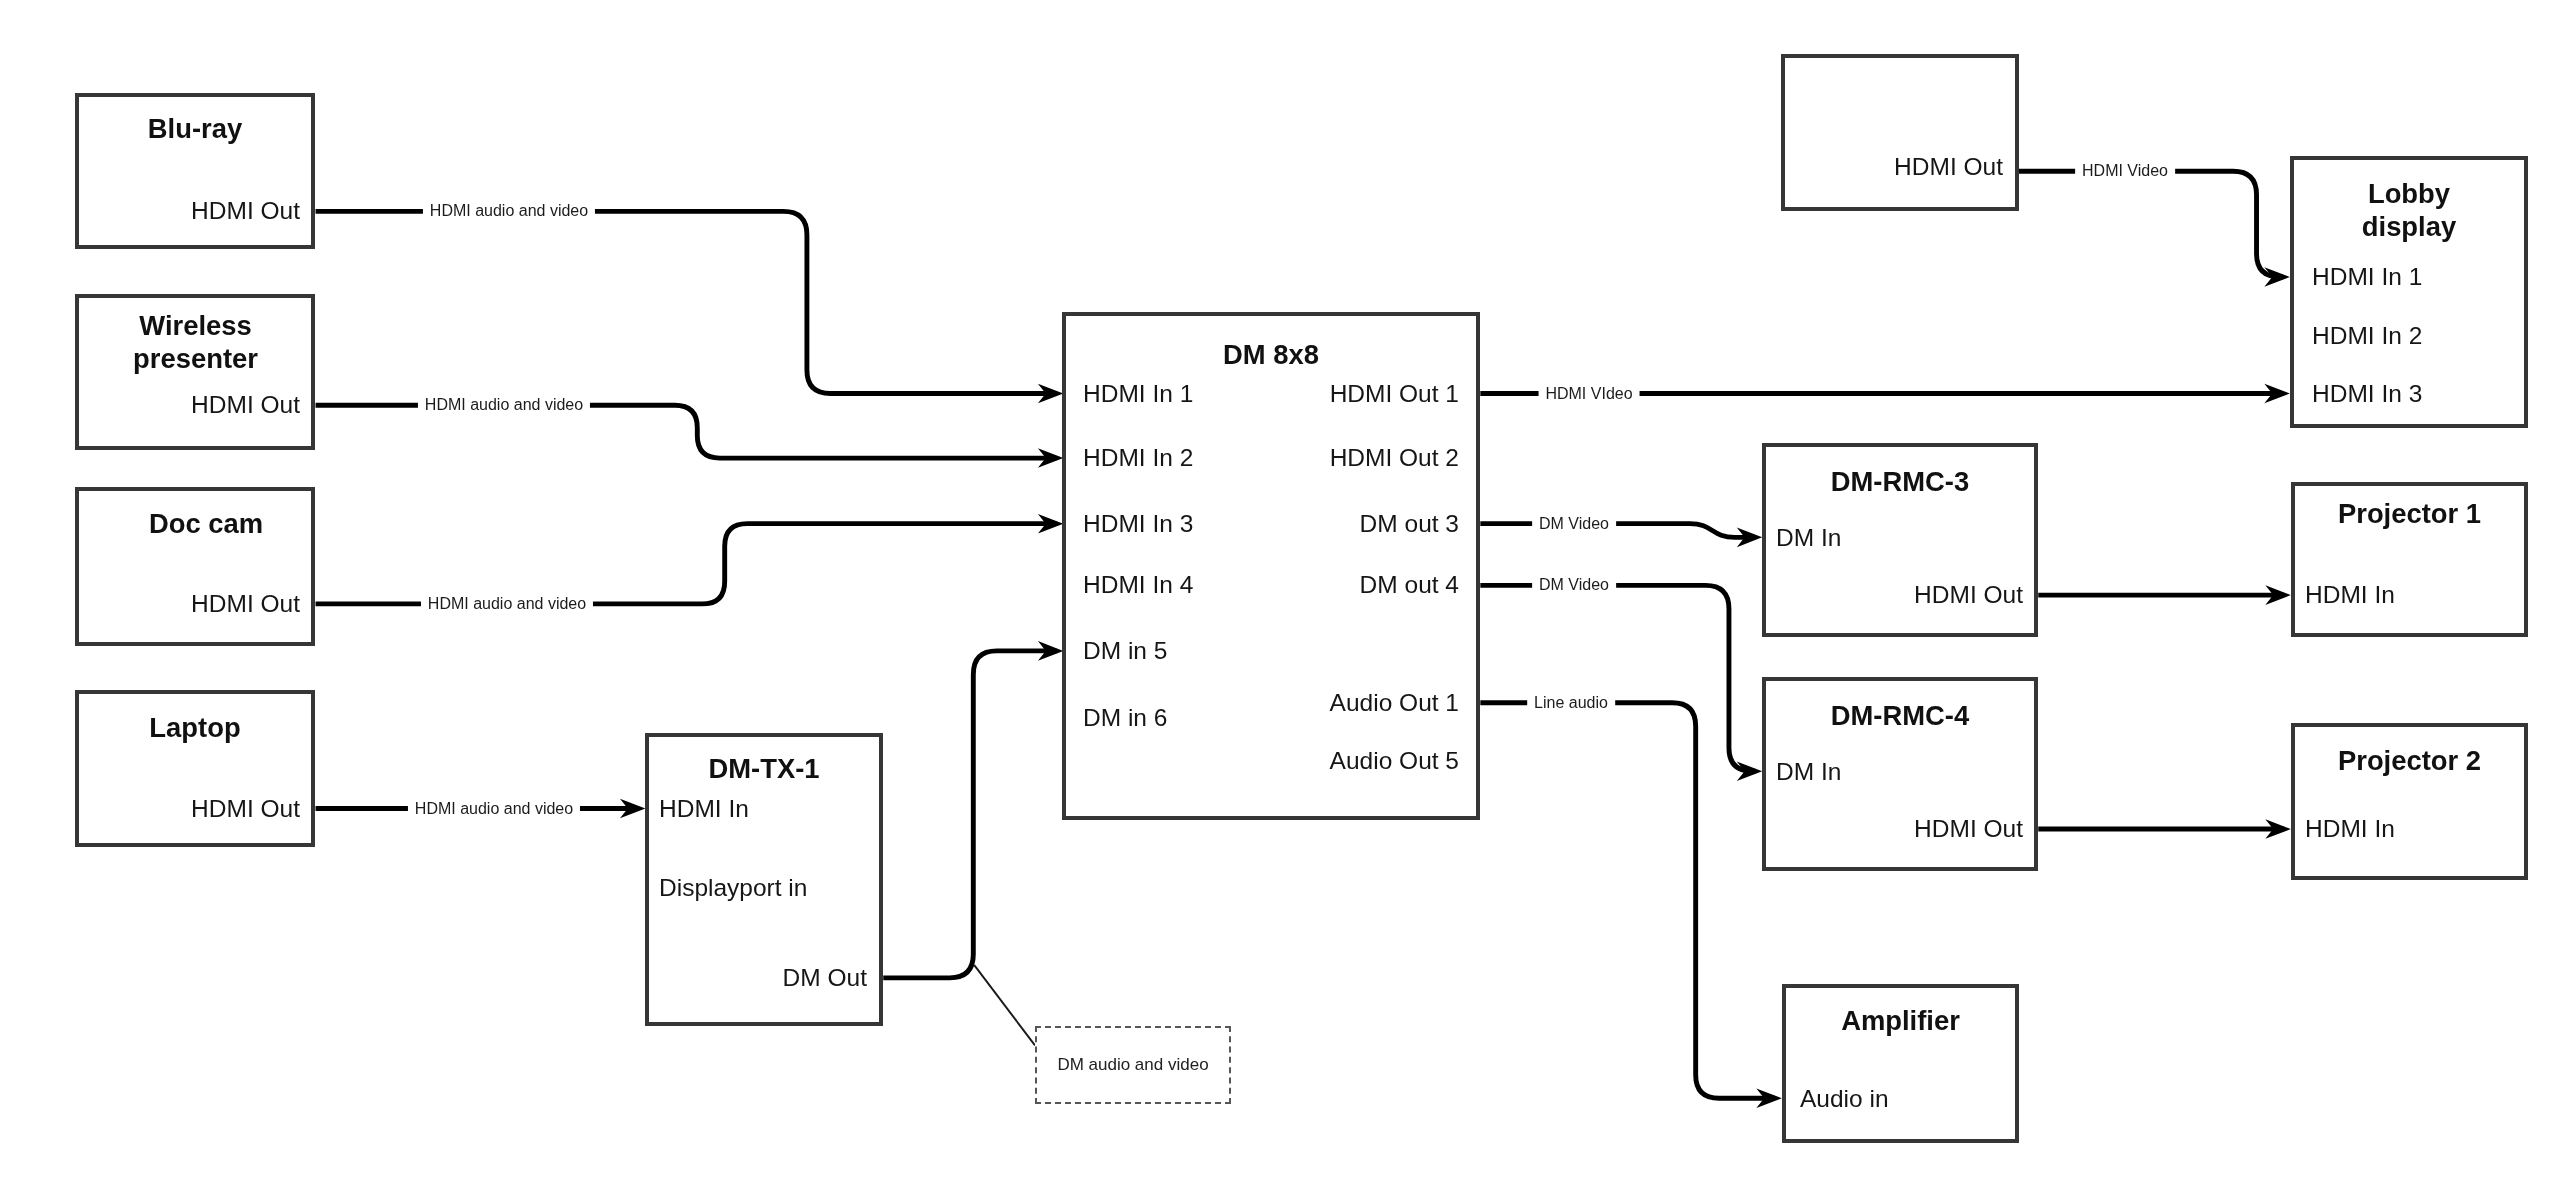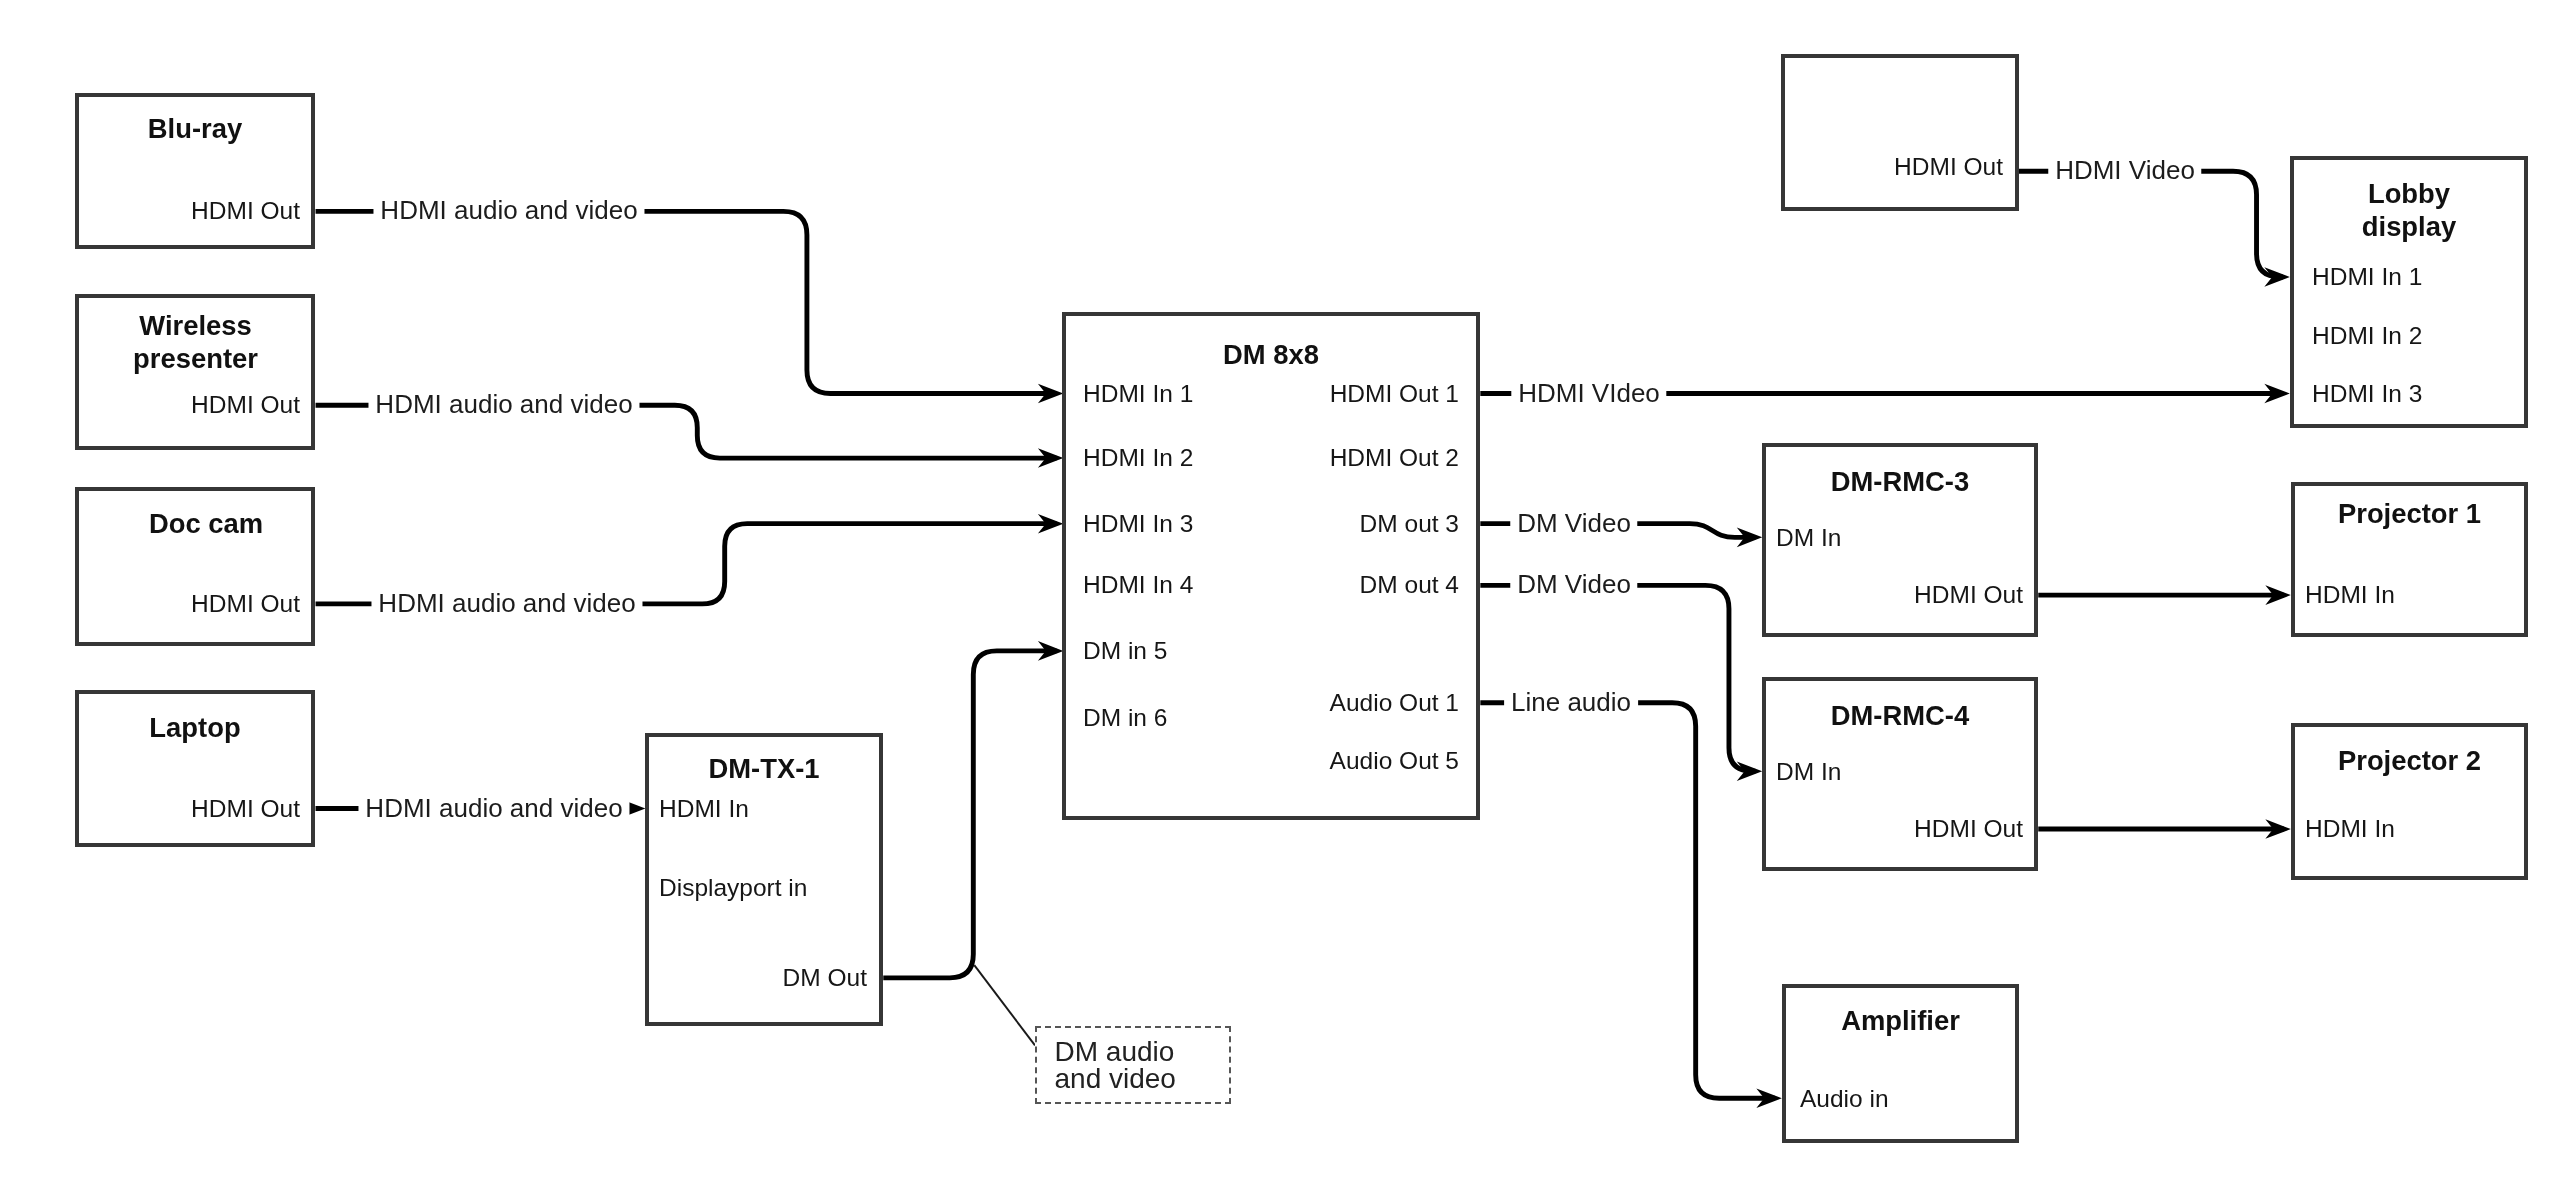--- a/index.html
+++ b/index.html
@@ -21,40 +21,40 @@
   }
   .callout{
     position:absolute;
     border:2px dashed #555;
     background:#ffffff;
     box-sizing:border-box;
     z-index:2;
     display:flex;align-items:center;justify-content:center;
   }
   .callout .callout-text{
-    width:157px;
-    font-size:28px;line-height:27.4px;color:#222;
+    width:157px;text-align:center;
+    font-size:17px;line-height:27.4px;color:#222;
   }
   .title{
     position:absolute;z-index:3;
     font-size:27.4px;font-weight:bold;line-height:33px;
     text-align:center;color:#111;
   }
   .port{
     position:absolute;z-index:3;
     font-size:24.5px;line-height:24.5px;white-space:nowrap;color:#161616;
     transform:translateY(-50%);
   }
   .port.r{text-align:right;}
   .wire-label{
     position:absolute;z-index:4;
     transform:translate(-50%,-50%);
     background:#ffffff;
     padding:2px 6.9px;
-    font-size:26px;line-height:25.5px;white-space:nowrap;color:#1c1c1c;
+    font-size:16px;line-height:25.5px;white-space:nowrap;color:#1c1c1c;
   }
   .wire{stroke:#000;stroke-width:5;fill:none;}
   .leader{stroke:#1a1a1a;stroke-width:2;fill:none;}
   .arrow{fill:#000;}
 </style>
 </head>
 <body>
 
 <div id="canvas">
 

